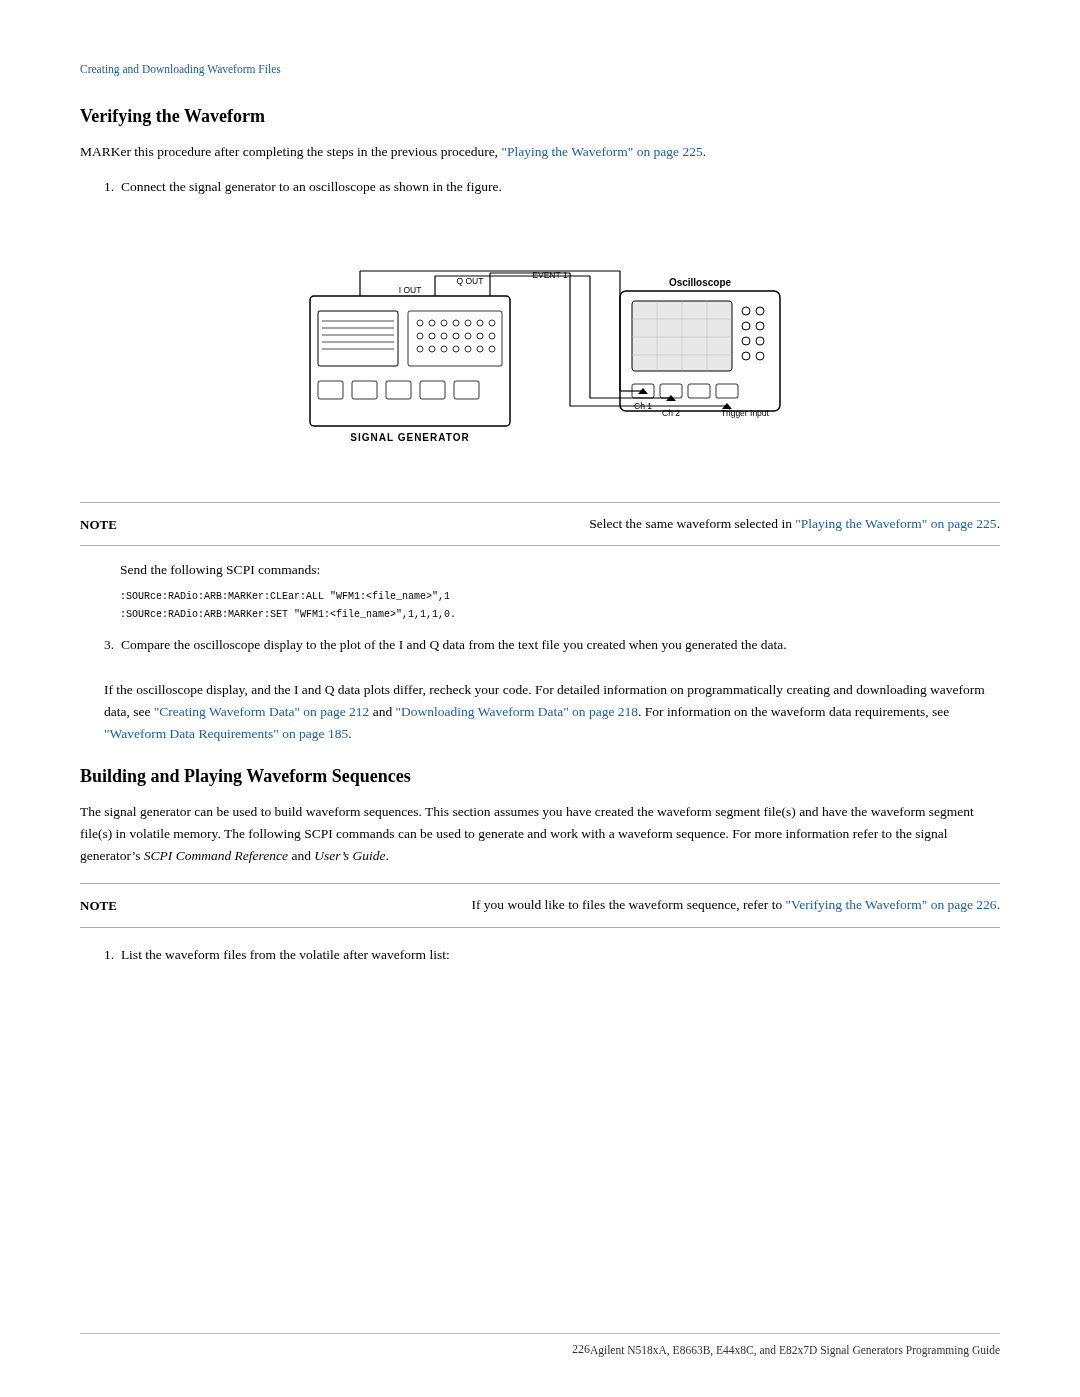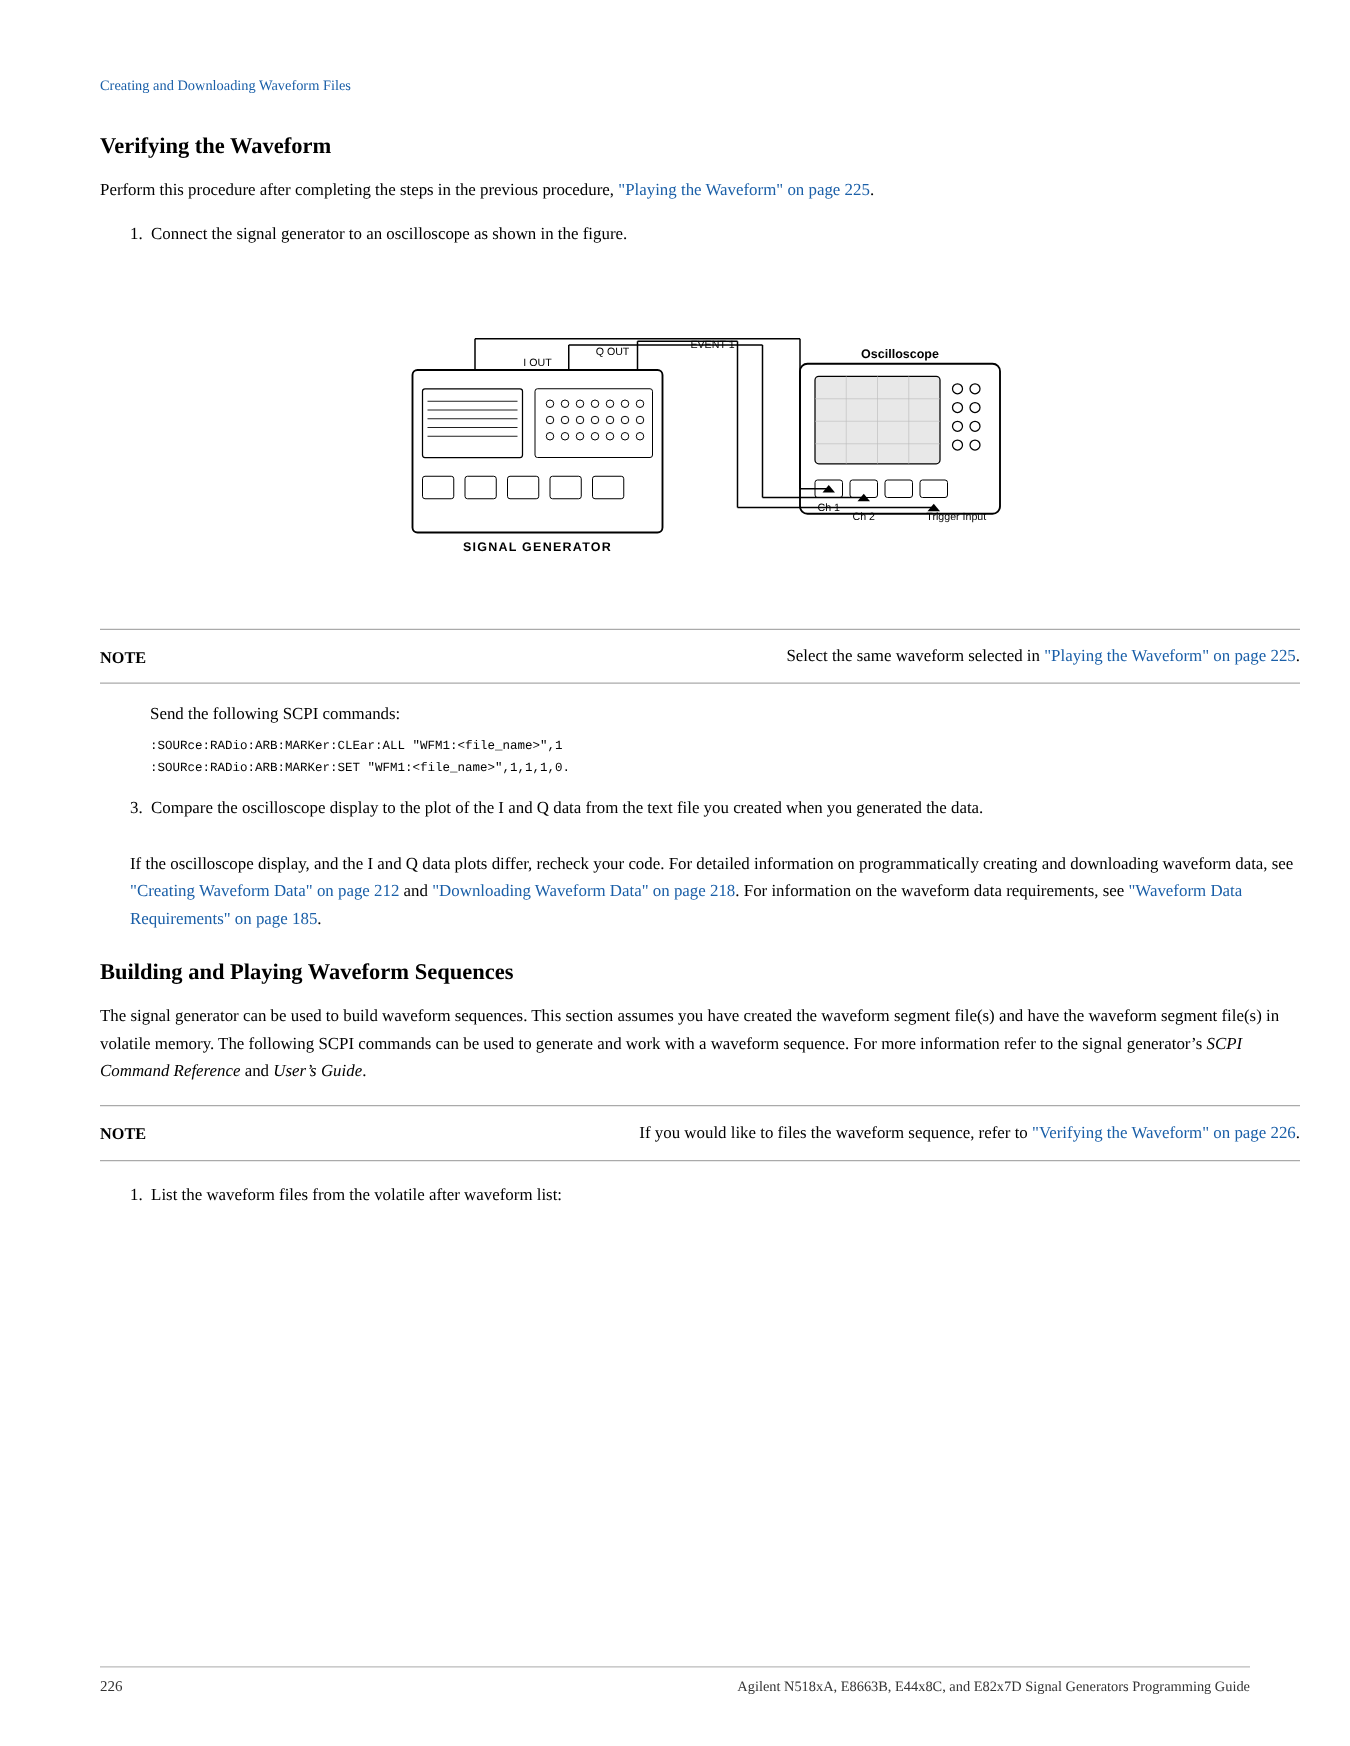--- a/index.html
+++ b/index.html
@@ -6,21 +6,21 @@
     body {
       background: #fff;
       font-family: Times New Roman, Times, serif;
       font-size: 14px;
       color: #000;
       width: 1080px;
       min-height: 1397px;
       position: relative;
     }
     .page {
-      padding: 60px 40px 60px 80px;
+      padding: 60px 80px 60px 80px;
       max-width: 1080px;
       min-height: 1397px;
       position: relative;
     }
     .breadcrumb-area {
       margin-bottom: 28px;
     }
     .breadcrumb-link {
       color: #1a5fa8;
       font-size: 11.5px;
@@ -85,21 +85,21 @@
       margin-left: 40px;
       font-size: 13.5px;
       margin-bottom: 4px;
     }
     .page-footer {
       position: absolute;
       bottom: 40px;
       left: 80px;
       right: 80px;
       display: flex;
-      justify-content: space-between;
+      justify-content: flex-end;
       align-items: center;
       font-size: 11.5px;
       color: #333;
       border-top: 1px solid #bbb;
       padding-top: 8px;
     }
     .page-number {
       font-size: 12px;
     }
     
@@ -113,21 +113,21 @@
 
 <div class="page">
 
   <div class="breadcrumb-area">
     <a class="breadcrumb-link">Creating and Downloading Waveform Files</a>
   </div>
 
   <h2 class="section-title">Verifying the Waveform</h2>
 
   <p class="body-text">
-    <span>Perform this procedure after completing the steps in the previous procedure, </span><span class="link-text">"Playing the Waveform" on page 225</span><span>.</span>
+    <span>MARKer this procedure after completing the steps in the previous procedure, </span><span class="link-text">"Playing the Waveform" on page 225</span><span>.</span>
   </p>
 
   <div class="numbered-item">
     1.&nbsp;&nbsp;<span>Connect the signal generator to an oscilloscope as shown in the figure.</span>
   </div>
 
   <div class="figure-container">
     <svg class="diagram-svg" viewBox="0 0 520 260" xmlns="http://www.w3.org/2000/svg">
 
       <rect x="30" y="80" width="200" height="130" rx="4" ry="4" fill="white" stroke="#000" stroke-width="1.5"></rect>

